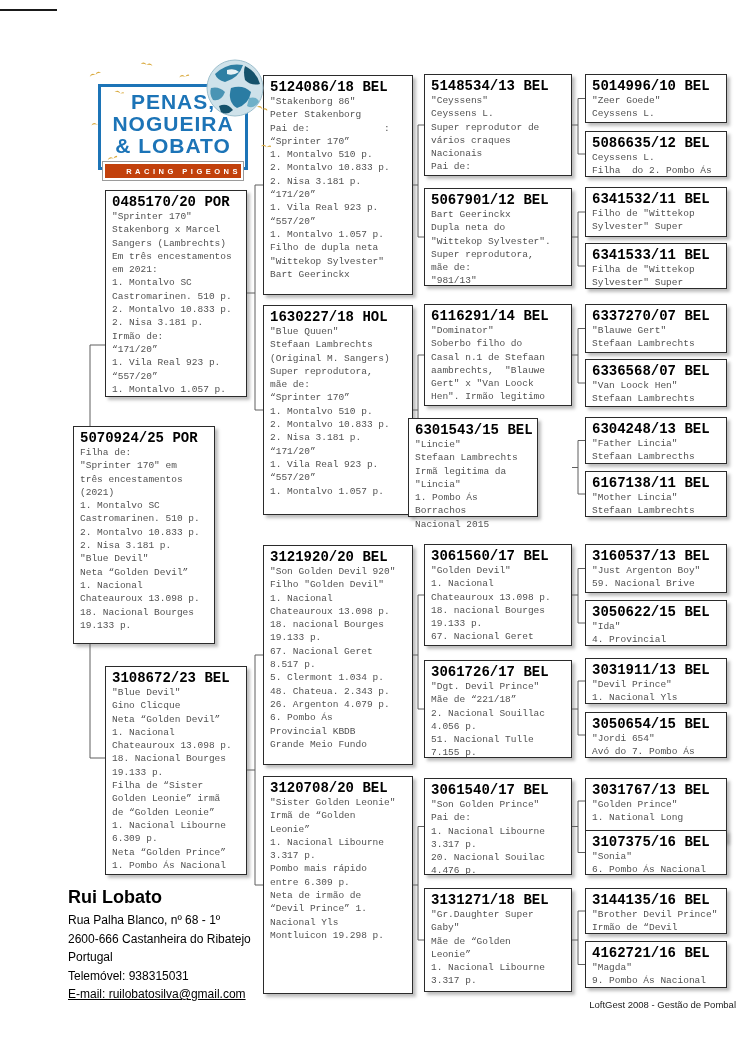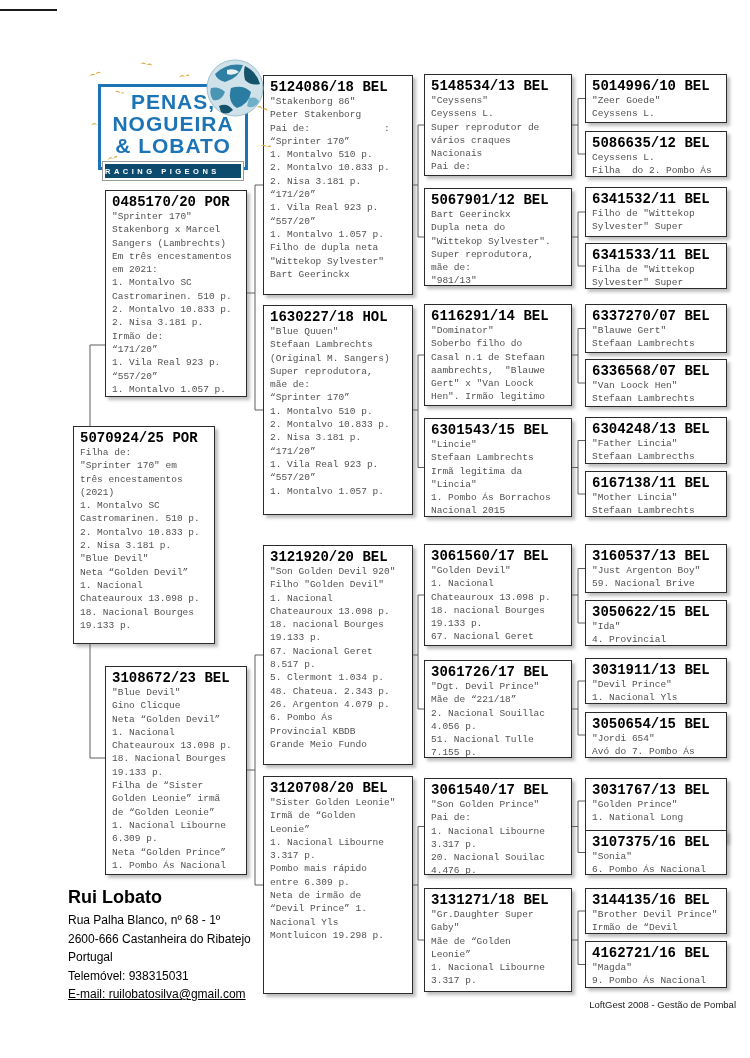--- a/index.html
+++ b/index.html
@@ -15,22 +15,22 @@
         font-family:"Liberation Mono","DejaVu Sans Mono",monospace;}
   .ring{font-size:14px;font-weight:bold;color:#000;line-height:12px;margin-bottom:2px;white-space:nowrap;}
   .pbody{font-size:9.5px;line-height:13.3px;color:#525252;white-space:pre-wrap;}
 
   
   .logo{position:absolute;left:88px;top:58px;width:186px;height:120px;z-index:3;}
   .logo-frame{position:absolute;left:10px;top:26px;width:144px;height:76px;
               border:3px solid #1c74b7;text-align:center;padding-top:4px;box-sizing:content-box;}
   .logo-line{font-weight:bold;color:#1c74b7;font-size:21px;line-height:22px;letter-spacing:1px;
              font-family:"Liberation Sans",sans-serif;}
-  .logo-sub{position:absolute;left:2px;right:2px;bottom:-13px;background:#0c4a6e;color:#fff;
-            font-size:7.5px;font-weight:bold;letter-spacing:3.5px;text-align:left;
+  .logo-sub{position:absolute;left:2px;right:2px;bottom:-13px;background:#c2410c;color:#fff;
+            font-size:7.5px;font-weight:bold;letter-spacing:3.5px;text-align:right;
             padding:3px 0 2px 0;border:2px solid #ffffff;box-shadow:0 0 0 1px #9b9b9b;}
   .globe{position:absolute;left:117px;top:0px;}
   .bird{position:absolute;}
 
   
   .contact{position:absolute;left:68px;top:886px;z-index:2;color:#000;}
   .contact-name{font-size:18px;font-weight:bold;line-height:22px;margin-bottom:3px;}
   .contact-line{font-size:12px;line-height:18.5px;}
   .contact-email{font-size:12px;line-height:18.5px;text-decoration:underline;color:#000;cursor:pointer;}
 
@@ -248,21 +248,21 @@
   </div>
   <div class="pbox" style="left:424px;top:304px;width:148px;height:102px">
     <div class="ring">6116291/14 BEL</div>
     <div class="pbody">"Dominator"
 Soberbo filho do
 Casal n.1 de Stefaan
 aambrechts,  "Blauwe
 Gert" x "Van Loock
 Hen". Irmão legitimo</div>
   </div>
-  <div class="pbox" style="left:424px;top:418px;width:148px;height:99px">
+  <div class="pbox" style="left:408px;top:418px;width:130px;height:99px">
     <div class="ring">6301543/15 BEL</div>
     <div class="pbody">"Lincie"
 Stefaan Lambrechts
 Irmã legitima da
 "Lincia"
 1. Pombo Ás Borrachos
 Nacional 2015</div>
   </div>
   <div class="pbox" style="left:424px;top:544px;width:148px;height:102px">
     <div class="ring">3061560/17 BEL</div>

